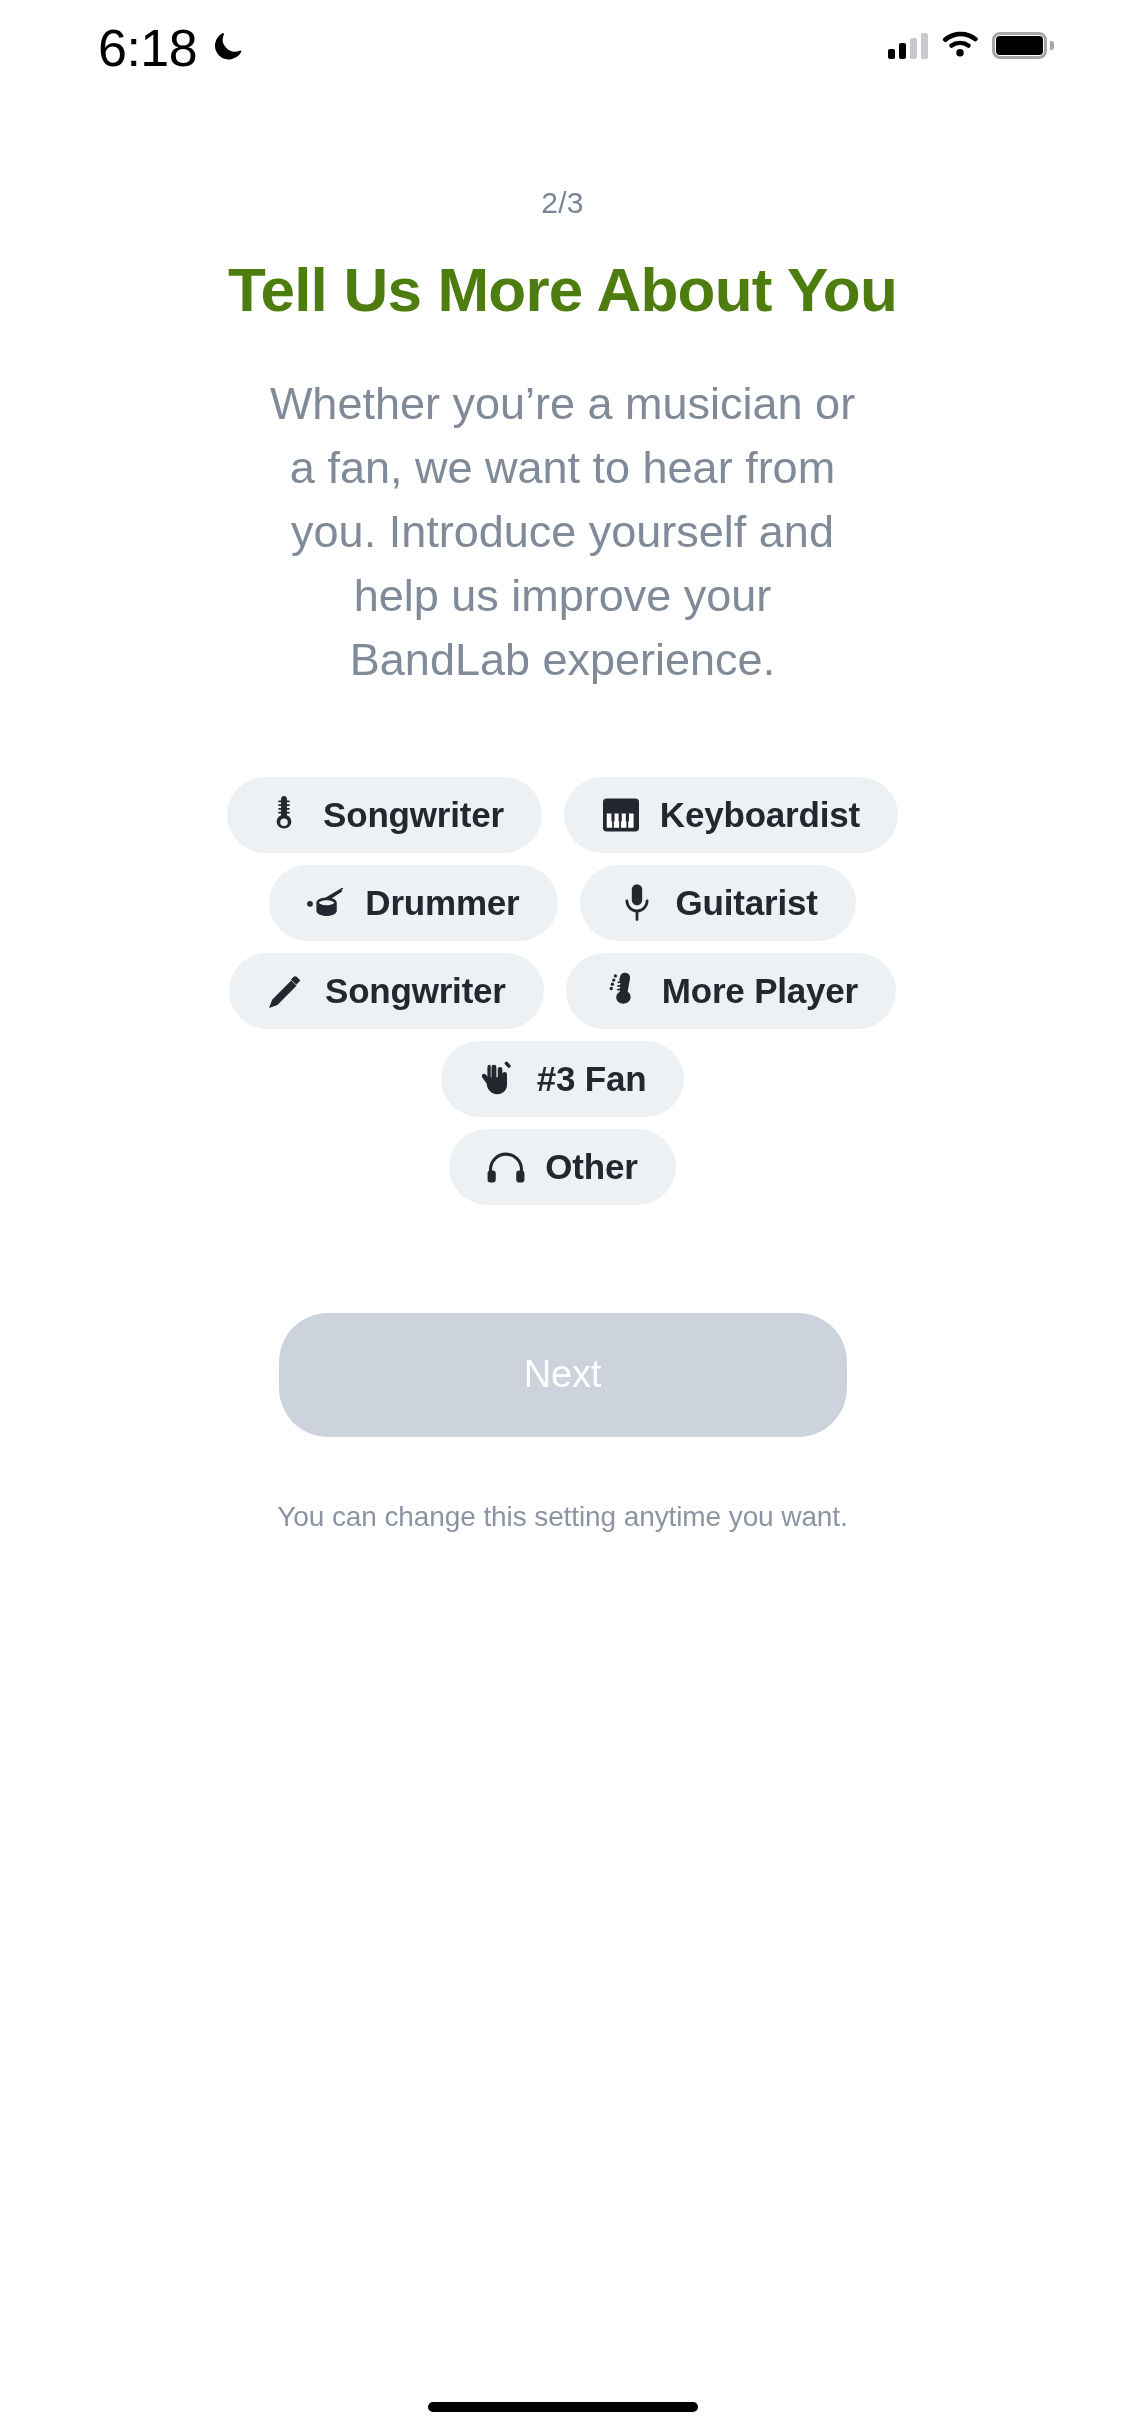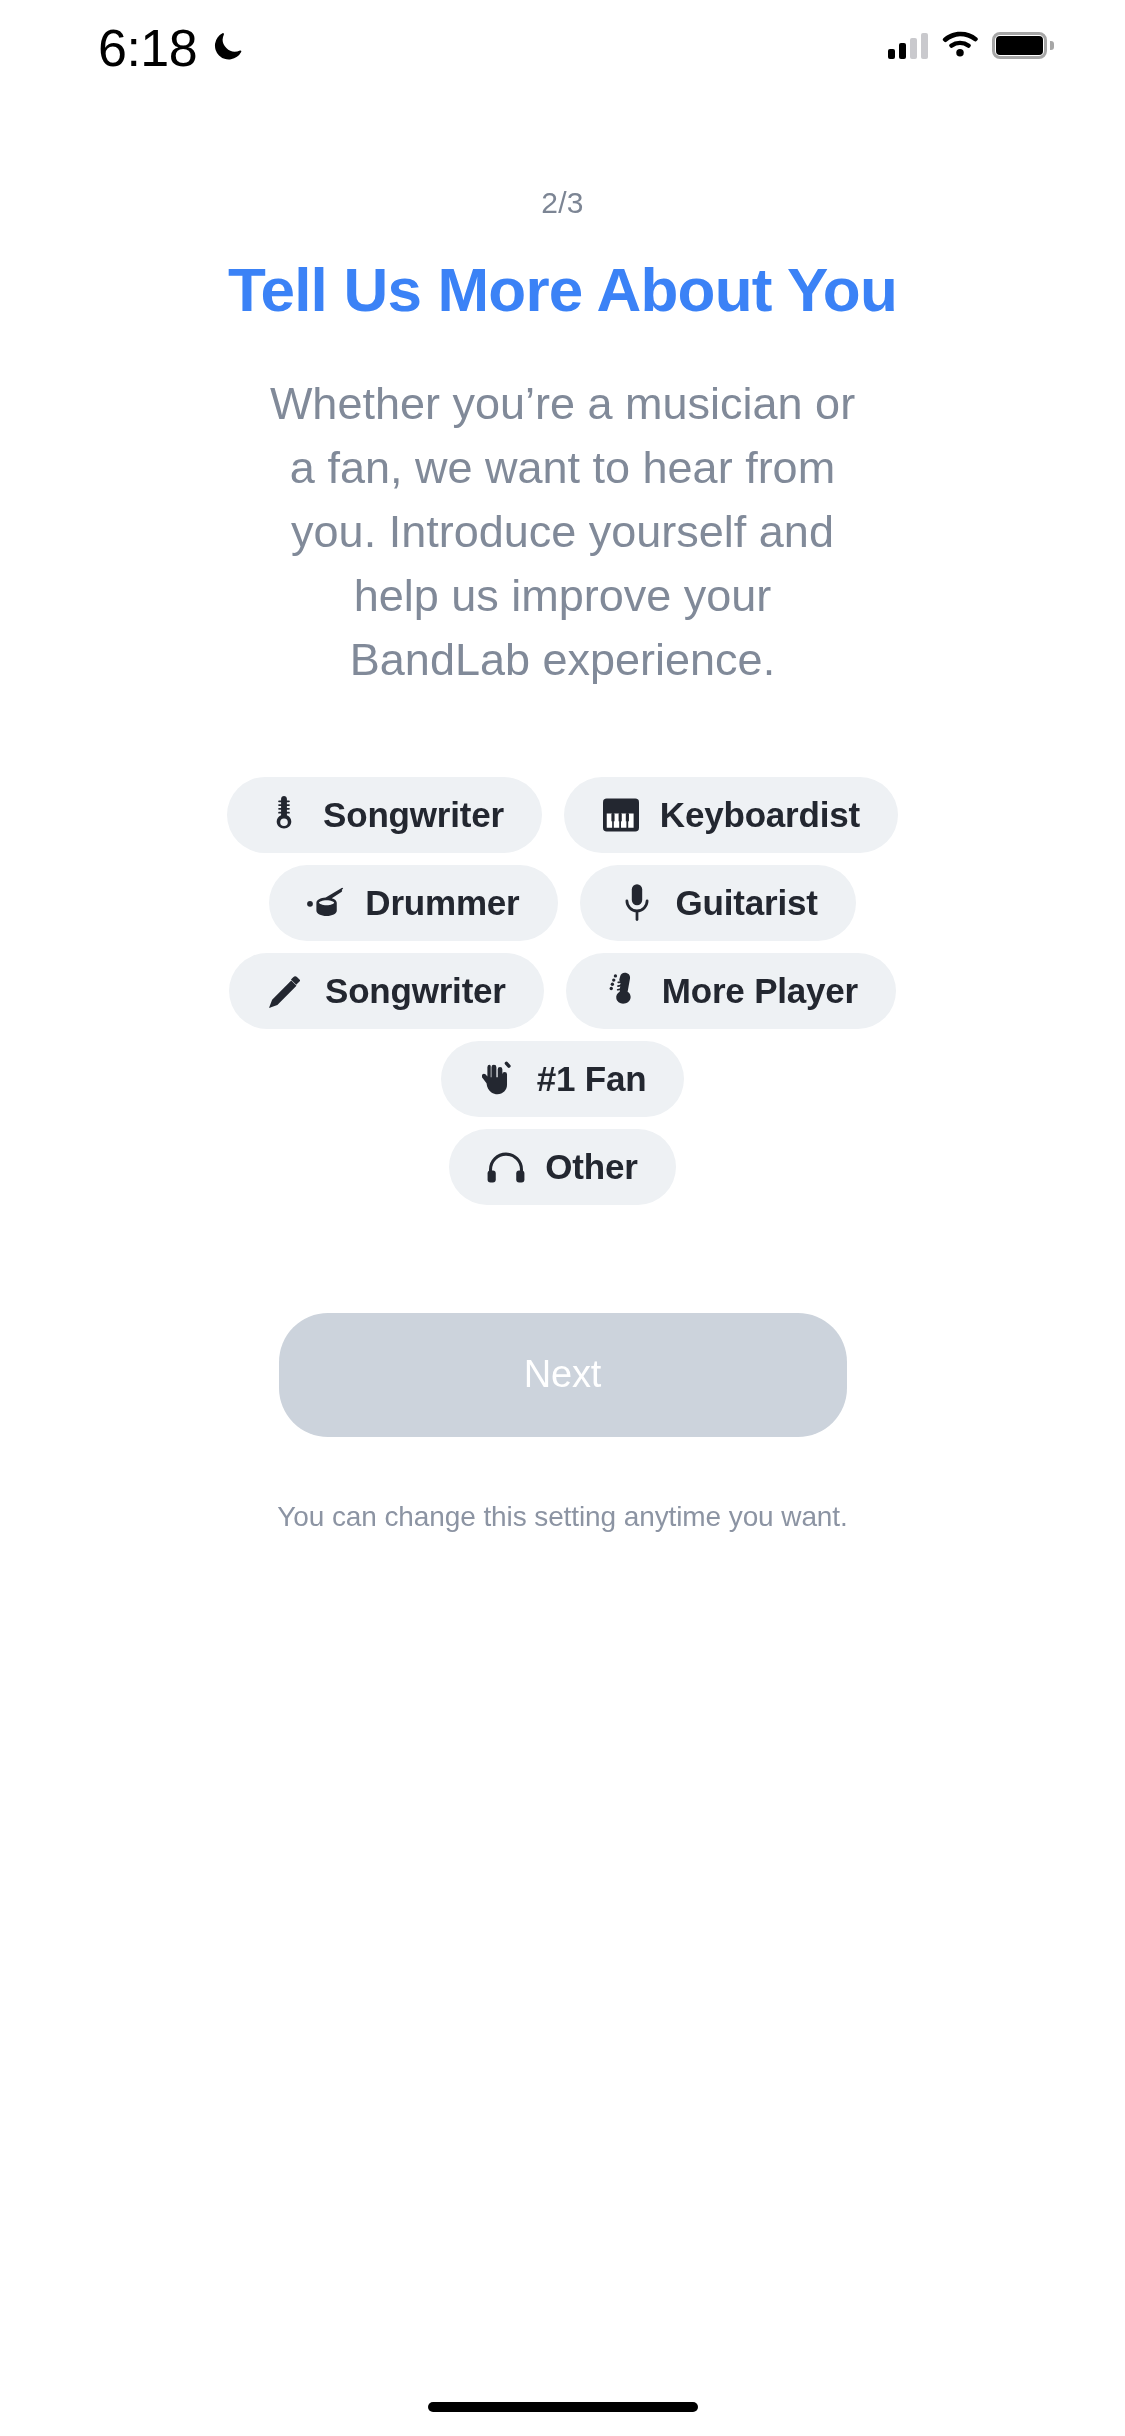--- a/index.html
+++ b/index.html
@@ -58,21 +58,21 @@
     margin-top:90px;
     font-size:30px;
     color:#7c8594;
     letter-spacing:.2px;
   }
 
   .title{
     margin-top:36px;
     font-size:62px;
     font-weight:bold;
-    color:#3b82f6;
+    color:#4d7c0f;
     letter-spacing:-0.8px;
     line-height:1.1;
   }
 
   .subtitle{
     margin:48px auto 0;
     max-width:600px;
     font-size:45px;
     line-height:1.42;
     color:#818a99;
@@ -270,21 +270,21 @@
 
     <div class="chip-row">
 
       <button class="chip">
         <span class="chip-icon">
           <svg width="32" height="38" viewBox="0 0 22 26">
             <path fill="#232730" d="M5.4 3.2a1.7 1.7 0 0 0-1.7 1.7v6.3L2.4 9.8a1.6 1.6 0 0 0-2.3 2.2l3 3.9c.3 2.8 1.5 5 3.4 6.3 1.2.8 2.6 1.2 4.1 1.2 3.8 0 6.6-2.6 6.6-6.4V9.7a1.6 1.6 0 0 0-3.2 0V6.3a1.6 1.6 0 0 0-3.2 0v5.5h-.9V4.9a1.7 1.7 0 0 0-3.4 0v6.9h-.5V4.9a1.7 1.7 0 0 0-.6-1.7Z"></path>
             <path fill="#232730" d="M17.7 1.4a1.2 1.2 0 0 0-1.8 1.6l1.7 1.9a1.2 1.2 0 0 0 1.8-1.6l-1.7-1.9Z"></path>
           </svg>
         </span>
-        <span class="chip-label">#1 Fan</span>
+        <span class="chip-label">#3 Fan</span>
       </button>
     </div>
 
     <div class="chip-row">
       <button class="chip">
         <span class="chip-icon">
           <svg width="38" height="34" viewBox="0 0 26 22">
             <path fill="none" stroke="#232730" stroke-width="2.1" d="M2.4 15.2v-2.4a10.6 10.6 0 0 1 21.2 0v2.4"></path>
             <rect x="0.4" y="13.4" width="5.6" height="8.2" rx="2" fill="#232730"></rect>
             <rect x="20" y="13.4" width="5.6" height="8.2" rx="2" fill="#232730"></rect>

